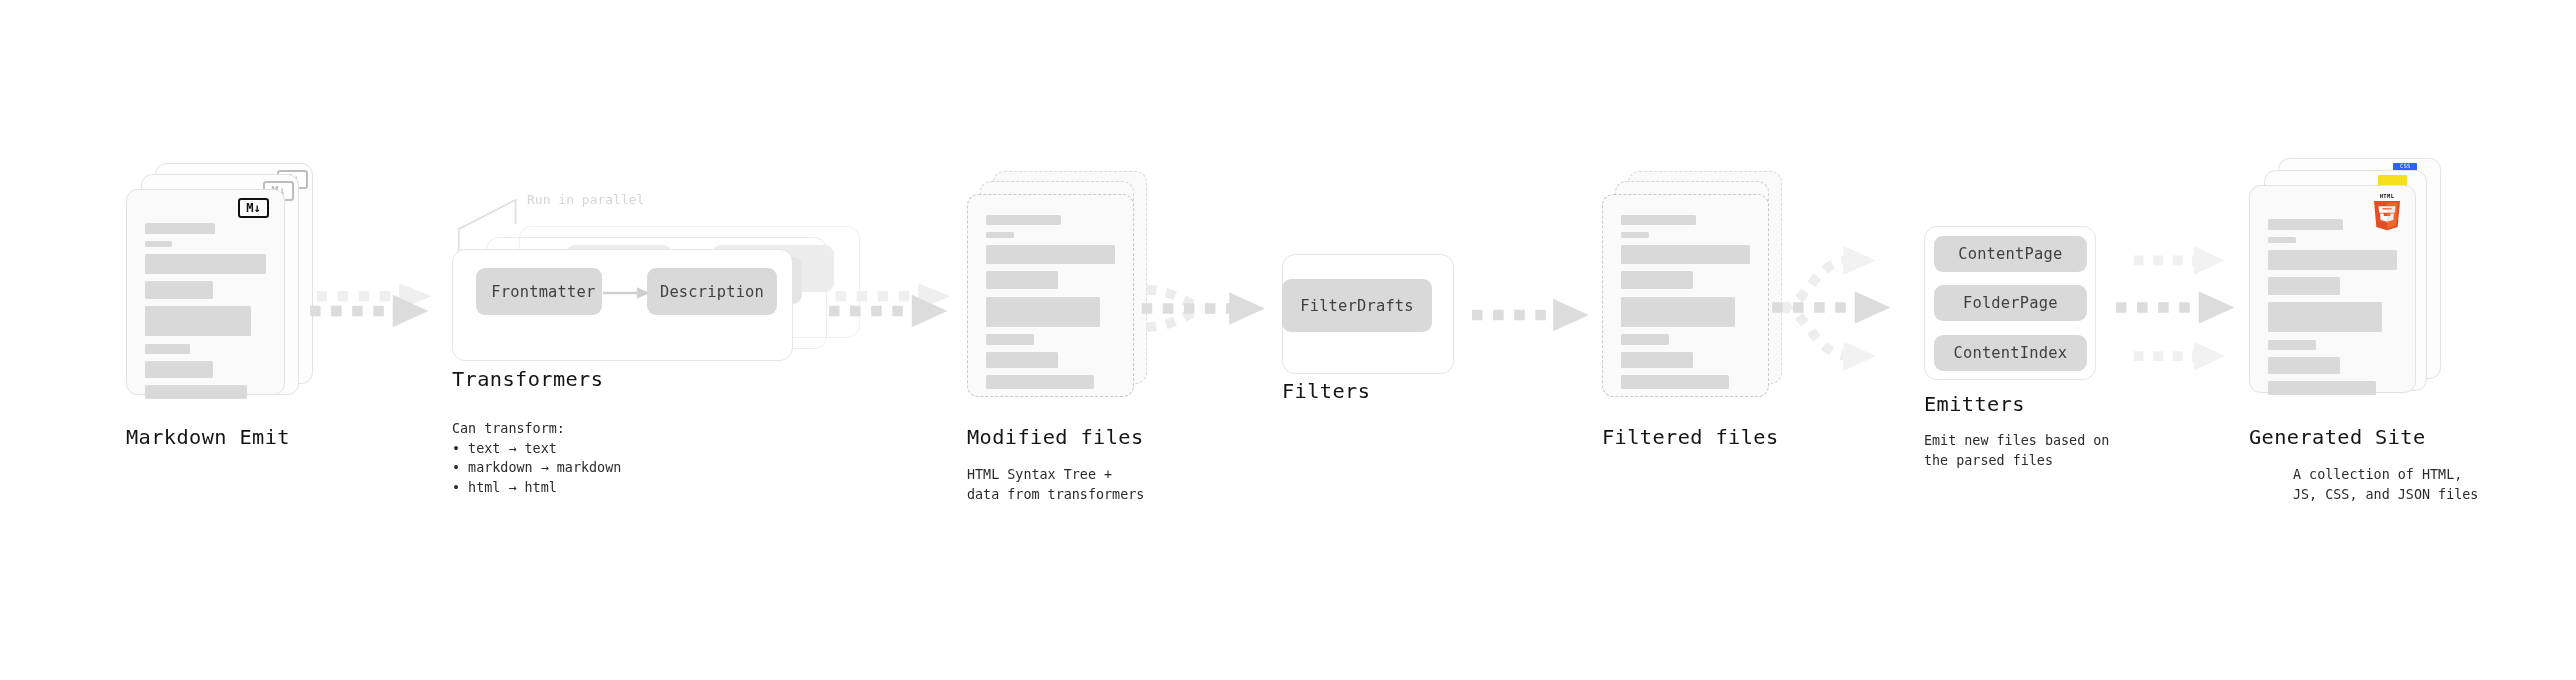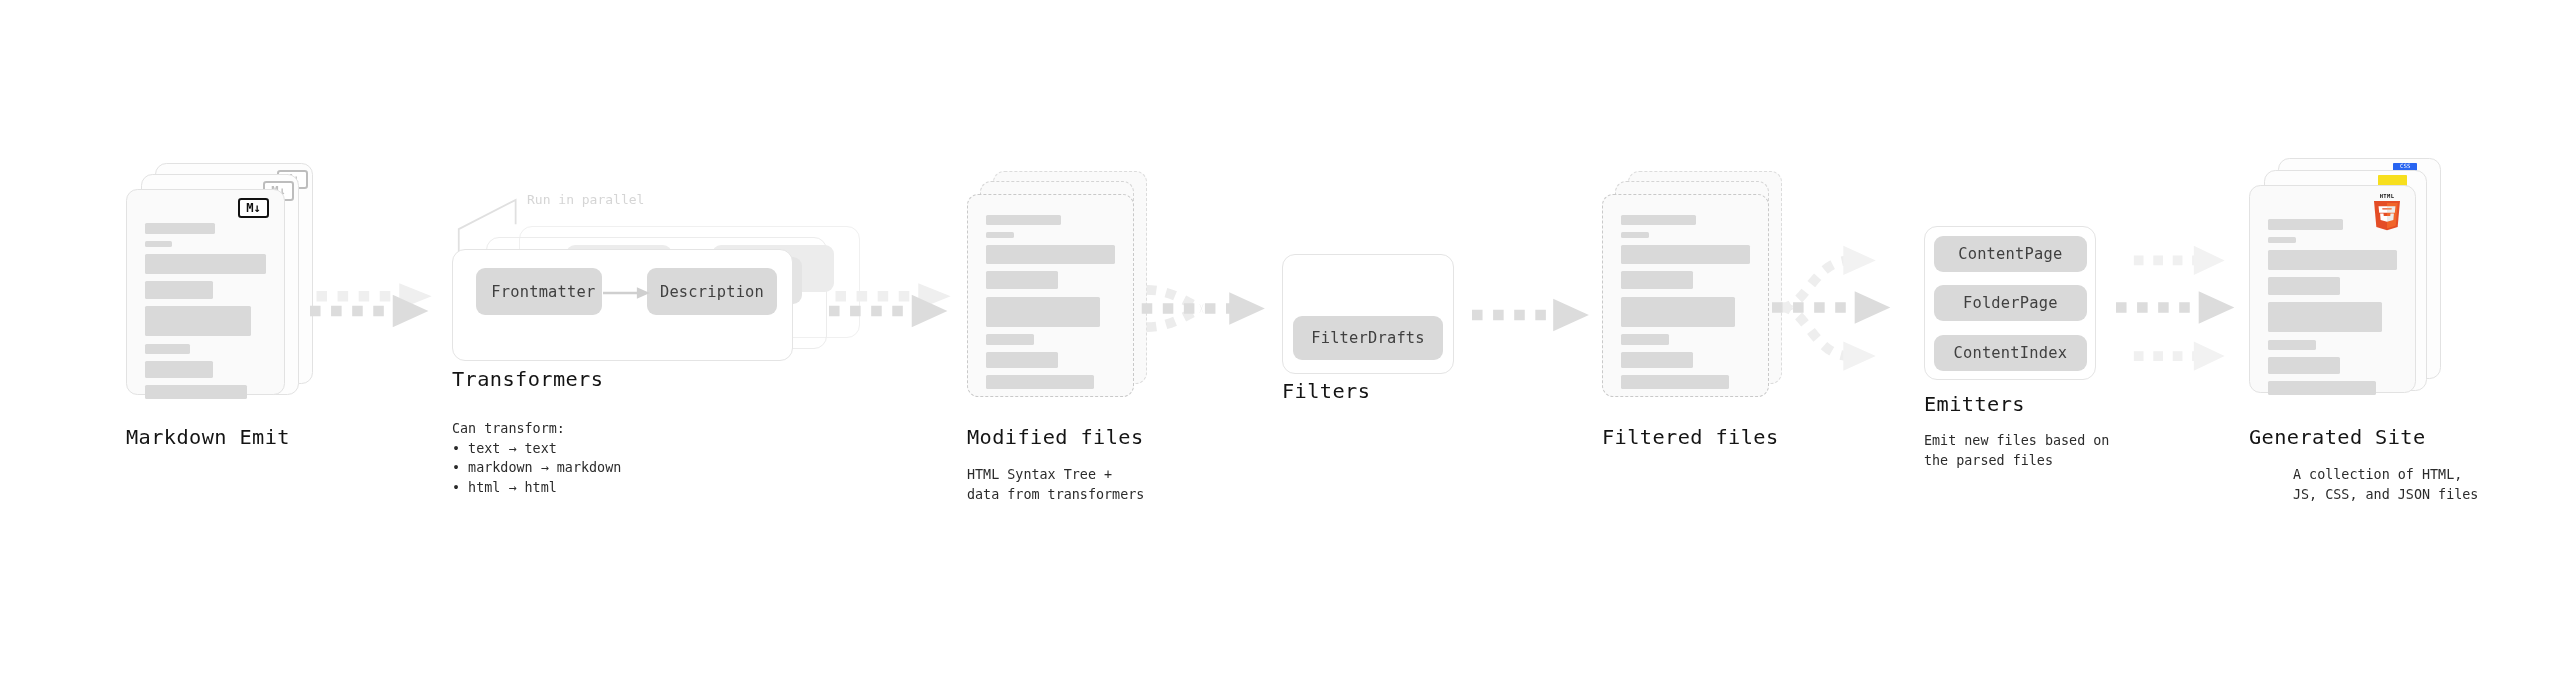--- a/index.html
+++ b/index.html
@@ -221,21 +221,21 @@
       </g>
       <g>
         <line x1="4" y1="50" x2="120" y2="50" stroke="#dcdcdc" stroke-width="13" stroke-dasharray="13 13"></line>
         <polygon points="112,30 156,50 112,70" fill="#dcdcdc"></polygon>
       </g>
     </svg>
   </div>
 
   <div style="position:absolute; left:1282px; top:254px; width:179px; height:122px;">
     <div class="panel solid" style="left:0px; top:0px; width:172px; height:120px;"></div>
-    <div class="chip" style="left:11px; top:25px; width:150px; height:44px;margin-top:37px;">FilterDrafts</div>
+    <div class="chip" style="left:0; top:25px; width:150px; height:53px;">FilterDrafts</div>
   </div>
   <div class="title" style="left:1282px; top:379px;">Filters</div>
 
   <div class="arrow" style="left:1472px; top:297px;">
     <svg width="138" height="37" viewBox="0 0 170 45">
       <line x1="0" y1="22" x2="108" y2="22" stroke="#dcdcdc" stroke-width="13" stroke-dasharray="13 13"></line>
       <polygon points="100,2 144,22 100,42" fill="#dcdcdc"></polygon>
     </svg>
   </div>
 

